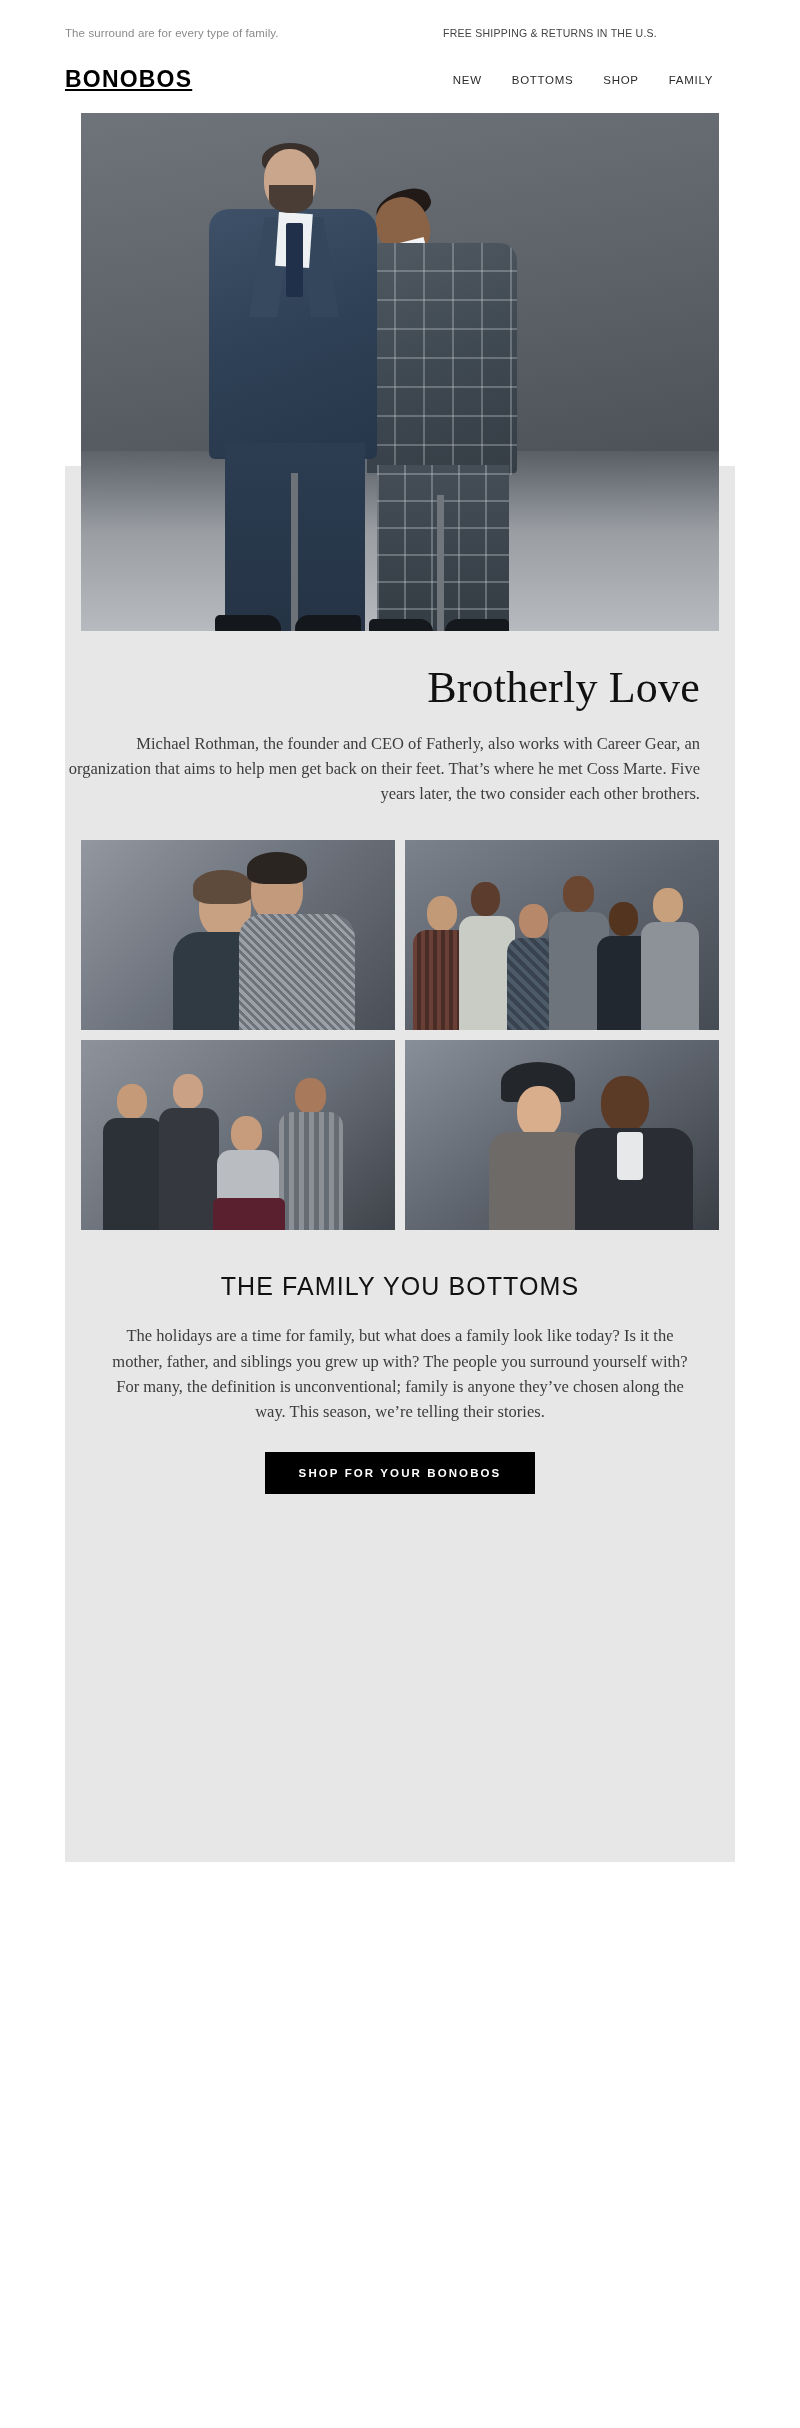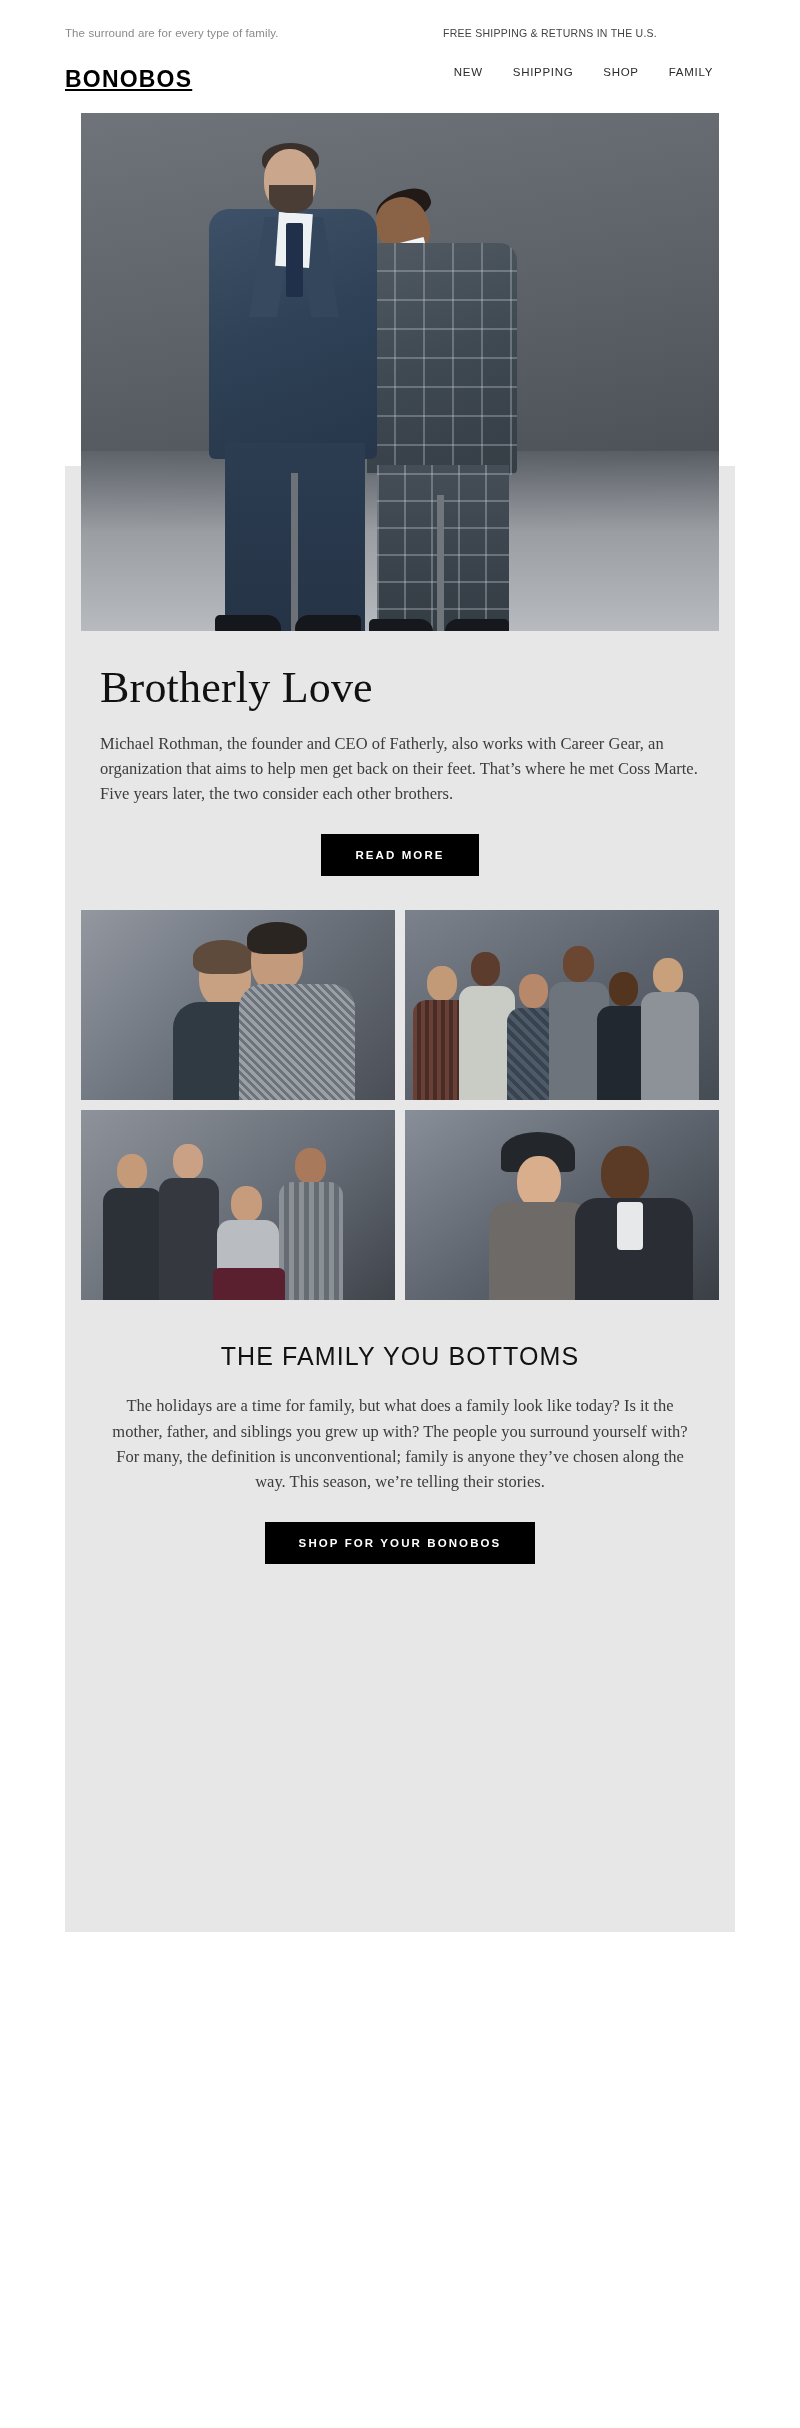--- a/index.html
+++ b/index.html
@@ -29,21 +29,21 @@
     margin-left: auto;
     margin-right: 78px;
     font-size: 10.5px;
     color: #444444;
     letter-spacing: .25px;
   }
 
   
   .header {
     display: flex;
-    align-items: flex-start;
+    align-items: center;
     padding: 22px 65px 20px 65px;
   }
   .logo {
     font-size: 23px;
     font-weight: 700;
     letter-spacing: 1.2px;
     color: #000000;
     font-family: "Liberation Sans", sans-serif;
   }
   .nav {
@@ -168,21 +168,21 @@
   .fig-b-shoeL {
     position:absolute; left:288px; top:506px; width:64px; height:19px; border-radius:5px 13px 5px 5px;
     background:#15181d;
   }
   .fig-b-shoeR {
     position:absolute; left:364px; top:506px; width:64px; height:19px; border-radius:13px 5px 5px 5px;
     background:#15181d;
   }
 
   
-  .story { padding: 34px 100px 0 100px; text-align: left; }
+  .story { padding: 34px 100px 0 52px; text-align: right; }
   .story-title {
     font-family: "Liberation Serif", serif;
     font-size: 44px;
     font-weight: 400;
     color: #111111;
     letter-spacing: .2px;
     line-height: 1.05;
     margin-bottom: 20px;
   }
   .story-body {
@@ -276,21 +276,21 @@
 
   <div class="preheader">
     <div class="preheader-left">The surround are for every type of family.</div>
     <div class="preheader-right">FREE SHIPPING &amp; RETURNS IN THE U.S.</div>
   </div>
 
   <div class="header">
     <a class="logo" href="#">BONOBOS</a>
     <div class="nav">
       <a class="nav-item" href="#">NEW</a>
-      <a class="nav-item" href="#">SHIPPING</a>
+      <a class="nav-item" href="#">BOTTOMS</a>
       <a class="nav-item" href="#">SHOP</a>
       <a class="nav-item" href="#">FAMILY</a>
     </div>
   </div>
 
   <div class="grey-band"></div>
 
   <div class="content">
 
     <div class="hero-wrap">
@@ -317,23 +317,20 @@
         <div class="fig-a-legs"></div>
         <div class="fig-a-legsplit"></div>
         <div class="fig-a-shoeL"></div>
         <div class="fig-a-shoeR"></div>
       </div>
     </div>
 
     <div class="story">
       <h1 class="story-title">Brotherly Love</h1>
       <p class="story-body">Michael Rothman, the founder and CEO of Fatherly, also works with Career Gear, an organization that aims to help men get back on their feet. That’s where he met Coss Marte. Five years later, the two consider each other brothers.</p>
-    </div>
-    <div class="btn-row">
-      <a class="btn" href="#">READ MORE</a>
     </div>
 
     <div class="grid">
       <div class="cell cell-1">
         <div class="ph" style="left:118px;top:38px;width:52px;height:60px;background:#c8a183;"></div>
         <div class="p" style="left:112px;top:30px;width:60px;height:34px;background:#5e4b3c;border-radius:50% 50% 30% 30%;"></div>
         <div class="p" style="left:92px;top:92px;width:104px;height:110px;background:#2f3a42;border-radius:26px 26px 0 0;"></div>
         <div class="ph" style="left:170px;top:20px;width:52px;height:62px;background:#c49a7c;"></div>
         <div class="p" style="left:166px;top:12px;width:60px;height:32px;background:#2b2522;border-radius:50% 50% 28% 28%;"></div>
         <div class="p" style="left:158px;top:74px;width:116px;height:128px;background:repeating-linear-gradient(45deg,#9aa0a6 0 3px,#6d737a 3px 6px);border-radius:24px 24px 0 0;"></div>

